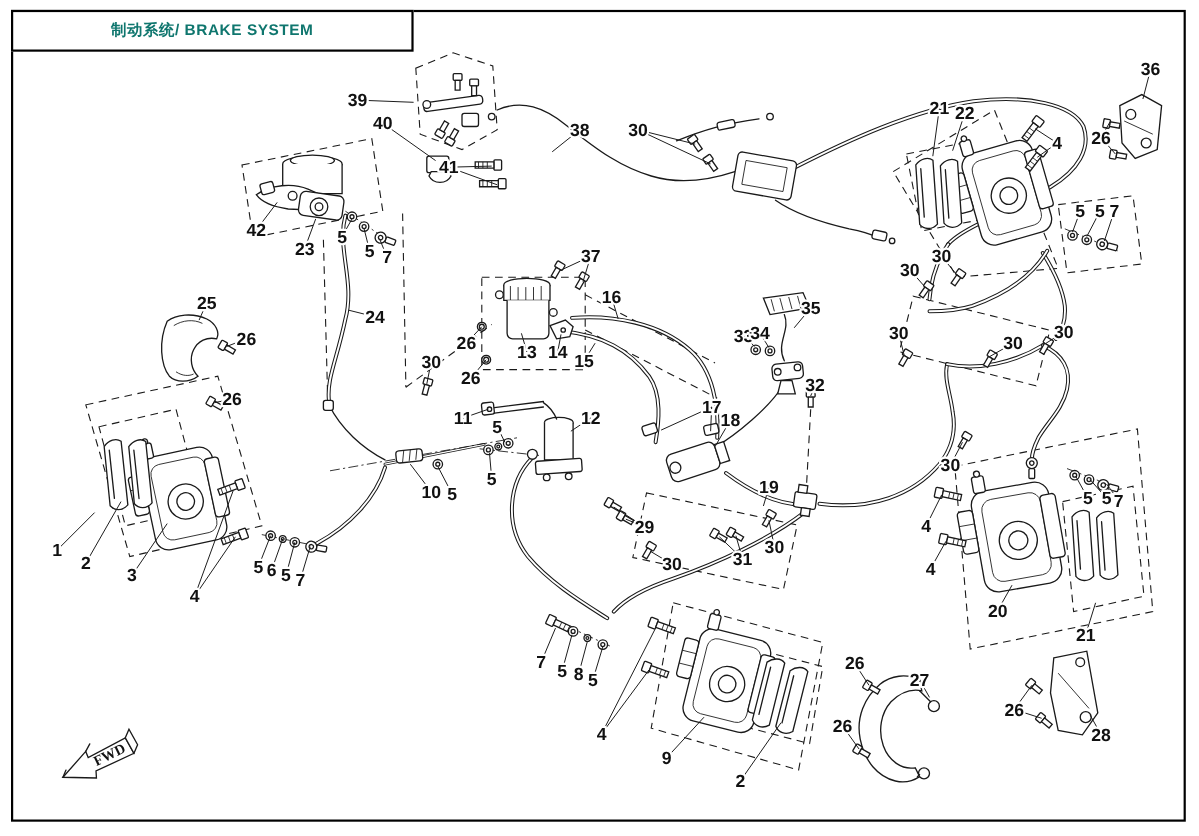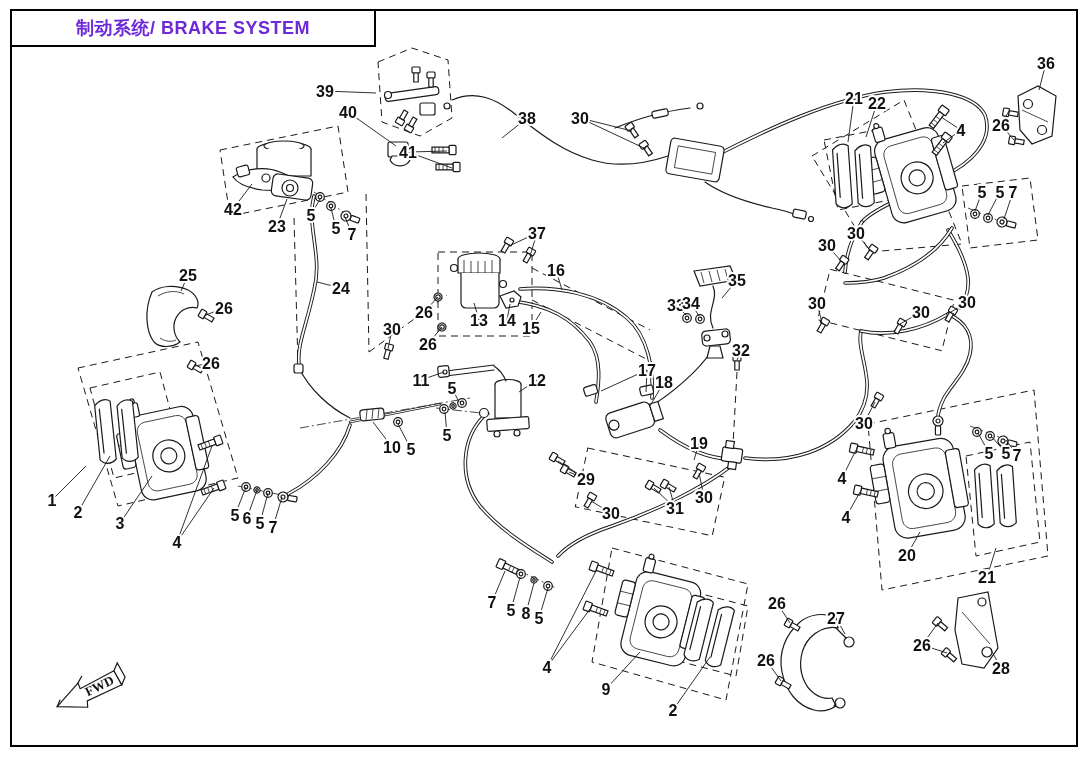--- a/index.html
+++ b/index.html
@@ -1,21 +1,21 @@
 <!DOCTYPE html>
 <html><head>
 <meta charset="utf-8">
 <style>
   html,body{margin:0;padding:0;background:#e8e8e8;}
   #stage{position:relative;width:1090px;height:760px;background:#fff;overflow:hidden;
          font-family:"Liberation Sans",sans-serif;}
   #frame{position:absolute;left:10px;top:9px;width:1068px;height:738px;border:2px solid #000;box-sizing:border-box;}
   #titlebox{position:absolute;left:10px;top:9px;width:366px;height:38px;border:2px solid #000;box-sizing:border-box;
             display:flex;align-items:center;justify-content:center;
-            font-weight:bold;font-size:18px;letter-spacing:.5px;color:#6d28d9;background:#fff;}
+            font-weight:bold;font-size:14px;letter-spacing:.5px;color:#0f766e;background:#fff;}
   svg{position:absolute;left:0;top:0;}
   svg *{vector-effect:non-scaling-stroke;}
   .ln{stroke:#1a1a1a;stroke-width:1.2;fill:none;stroke-linecap:round;}
   .fw{stroke:#1a1a1a;stroke-width:1.2;fill:#fff;}
   .thin{stroke:#1a1a1a;stroke-width:.8;fill:none;}
   .dash{stroke:#1a1a1a;stroke-width:1;fill:none;stroke-dasharray:7 5;}
   .dd{stroke:#1a1a1a;stroke-width:.8;fill:none;stroke-dasharray:9 3 2 3;}
   .tube{stroke:#1a1a1a;stroke-width:3.6;fill:none;stroke-linecap:round;}
   .tube-in{stroke:#fff;stroke-width:1.7;fill:none;stroke-linecap:round;}
   .pipe{stroke:#1a1a1a;stroke-width:2.6;fill:none;stroke-linecap:round;}

